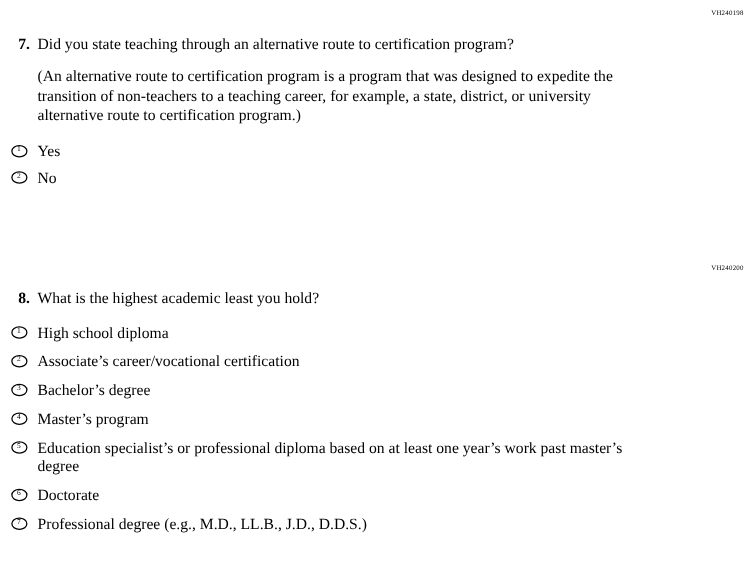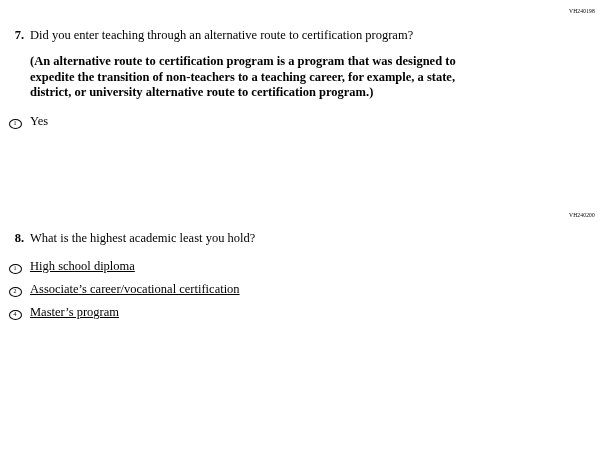--- a/index.html
+++ b/index.html
@@ -57,33 +57,31 @@
     line-height: 15px;
     flex: 1 1 auto;
     padding-right: 14px;
   }
   .qnote {
     margin-left: 30px;
     margin-top: 11px;
     font-size: 12.5px;
     line-height: 15.5px;
     width: 465px;
-    font-weight: bold;
   }
   .options {
     margin-top: 13px;
   }
   .option {
     display: flex;
-    align-items: flex-end;
+    align-items: flex-start;
     margin-bottom: 6px;
   }
   #q8-block .option {
     margin-bottom: 8px;
-    text-decoration: underline;
   }
   .bubble-cell {
     flex: 0 0 30px;
     width: 30px;
     display: flex;
     justify-content: center;
     align-items: flex-start;
     padding-top: 2px;
   }
   .bubble {
@@ -120,31 +118,39 @@
 </head>
 <body>
 
 <div class="page">
 
   <div class="varcode" id="varcode-q7">VH240198</div>
 
   <div class="question-block" id="q7-block">
     <div class="qrow">
       <div class="qnum">7.</div>
-      <div class="qtext">Did you enter teaching through an alternative route to certification program?</div>
+      <div class="qtext">Did you state teaching through an alternative route to certification program?</div>
     </div>
     <div class="qnote">(An alternative route to certification program is a program that was designed to expedite the transition of non-teachers to a teaching career, for example, a state, district, or university alternative route to certification program.)</div>
     <div class="options">
       <div class="option">
         <div class="bubble-cell">
           <span class="bubble">
               <span class="lab">1</span>
             </span>
         </div>
         <div class="option-label">Yes</div>
+      </div>
+      <div class="option">
+        <div class="bubble-cell">
+          <span class="bubble">
+              <span class="lab">2</span>
+            </span>
+        </div>
+        <div class="option-label">No</div>
       </div>
     </div>
   </div>
 
   <div class="varcode" id="varcode-q8">VH240200</div>
 
   <div class="question-block" id="q8-block">
     <div class="qrow">
       <div class="qnum">8.</div>
       <div class="qtext">What is the highest academic least you hold?</div>
@@ -162,29 +168,64 @@
 
       <div class="option">
         <div class="bubble-cell">
           <span class="bubble">
               <span class="lab">2</span>
             </span>
         </div>
         <div class="option-label">Associate’s career/vocational certification</div>
       </div>
 
+      <div class="option">
+        <div class="bubble-cell">
+          <span class="bubble">
+              <span class="lab">3</span>
+            </span>
+        </div>
+        <div class="option-label">Bachelor’s degree</div>
+      </div>
 
       <div class="option">
         <div class="bubble-cell">
           <span class="bubble">
               <span class="lab">4</span>
             </span>
         </div>
         <div class="option-label">Master’s program</div>
       </div>
 
-
-
+      <div class="option">
+        <div class="bubble-cell">
+          <span class="bubble">
+              <span class="lab">5</span>
+            </span>
+        </div>
+        <div class="option-label">
+          <span>Education specialist’s or professional diploma based on at least one year’s work past master’s</span>
+          <span class="cont">degree</span>
+        </div>
+      </div>
+
+      <div class="option">
+        <div class="bubble-cell">
+          <span class="bubble">
+              <span class="lab">6</span>
+            </span>
+        </div>
+        <div class="option-label">Doctorate</div>
+      </div>
+
+      <div class="option">
+        <div class="bubble-cell">
+          <span class="bubble">
+              <span class="lab">7</span>
+            </span>
+        </div>
+        <div class="option-label">Professional degree (e.g., M.D., LL.B., J.D., D.D.S.)</div>
+      </div>
 
     </div>
   </div>
 
 </div>
 
 </body></html>

